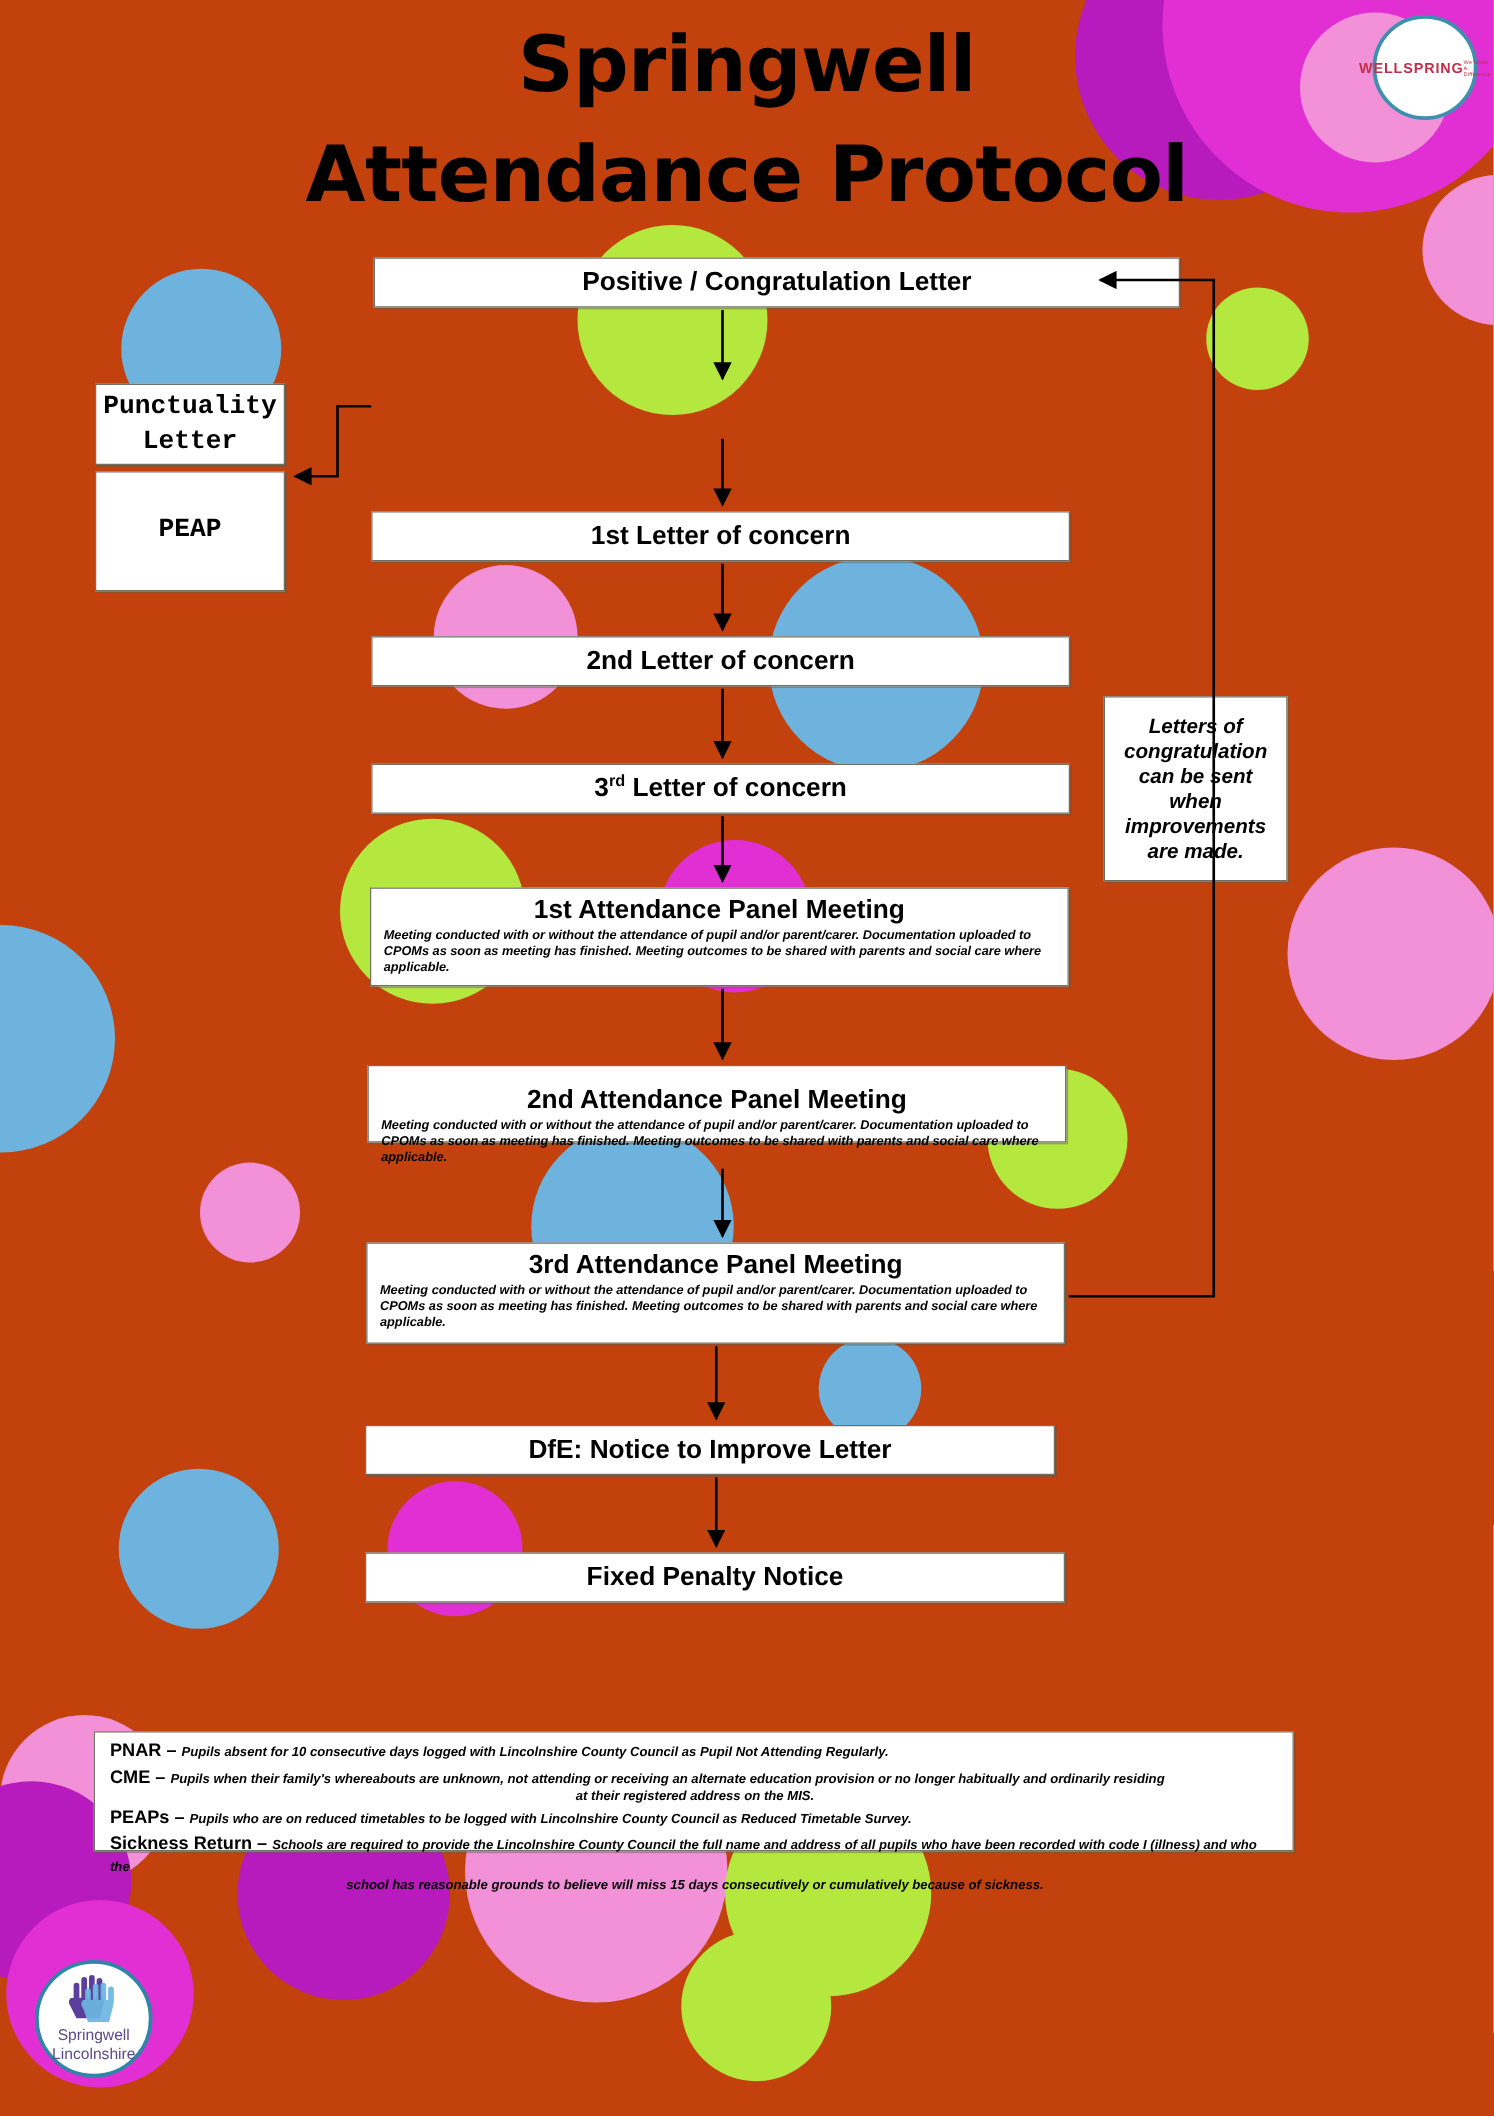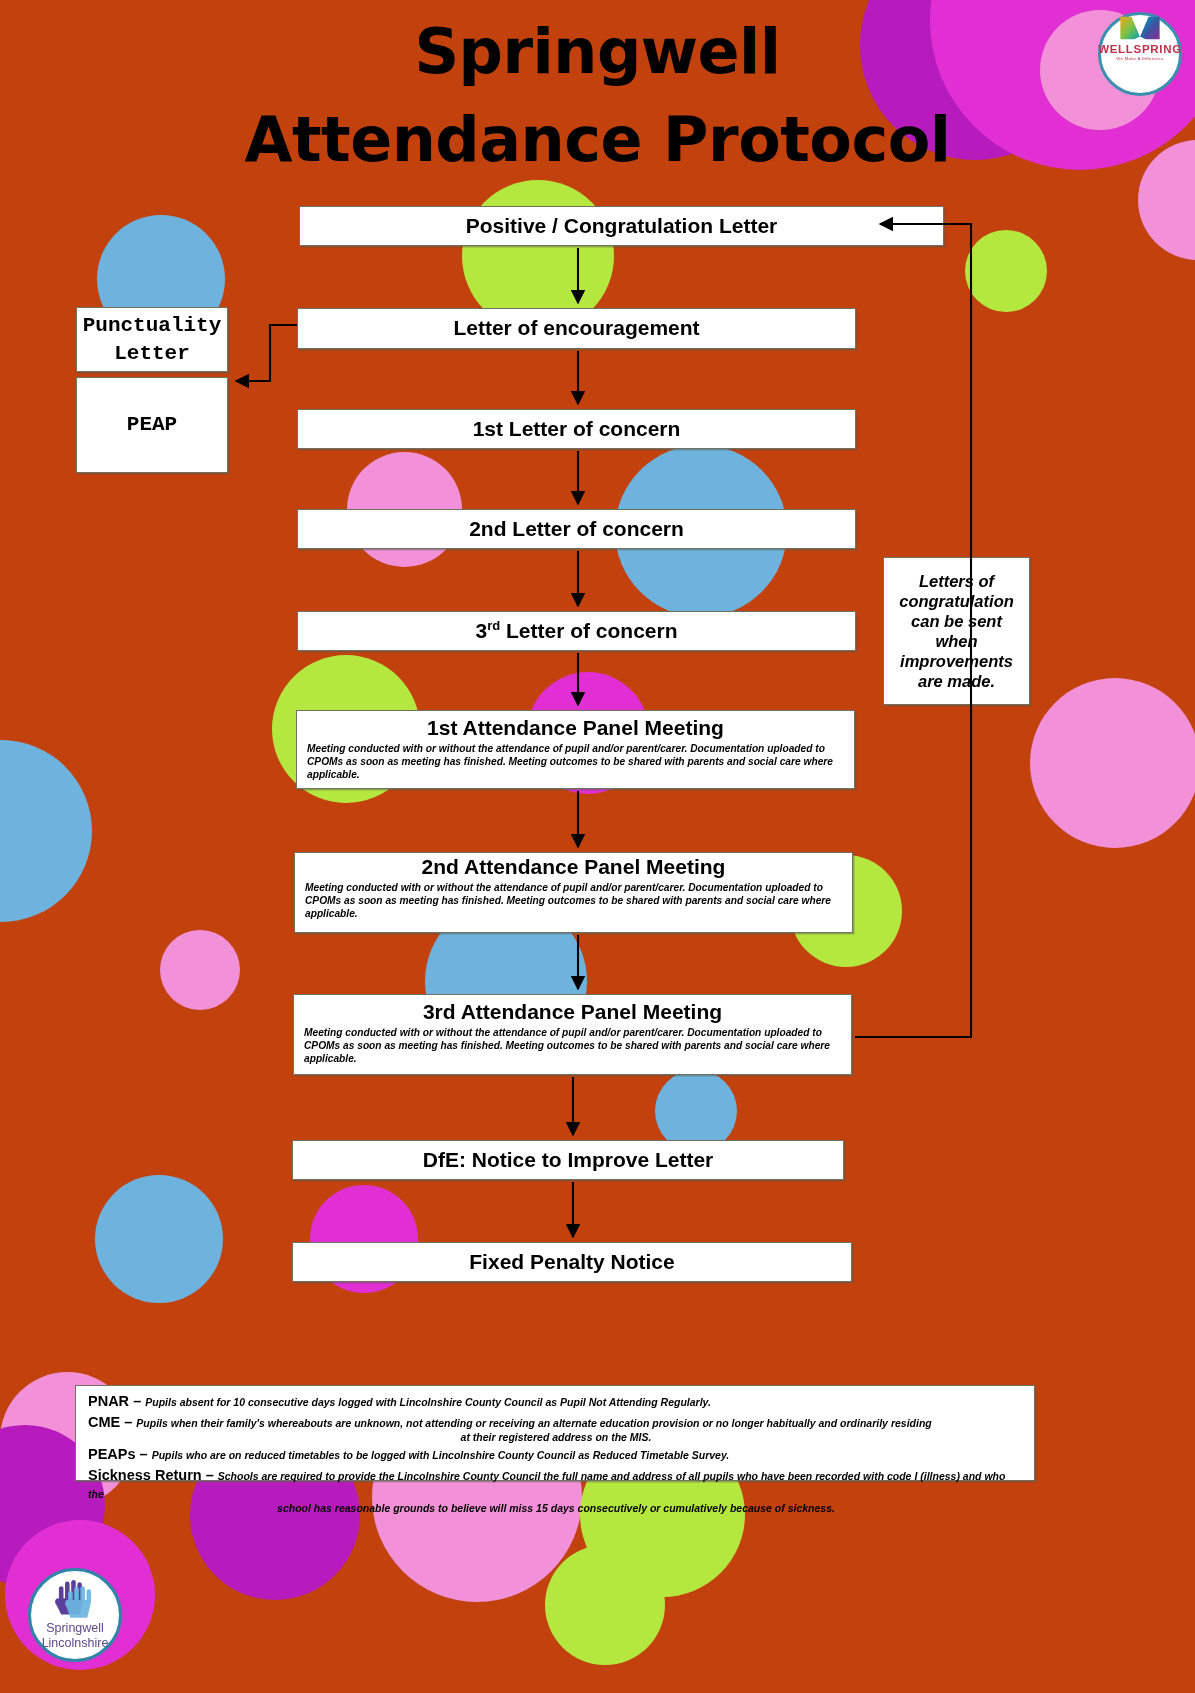--- a/index.html
+++ b/index.html
@@ -25,21 +25,21 @@
     font-size: 62px;
     line-height: 1.42;
     letter-spacing: -0.5px;
     color: #000;
   }
 
   .logo-wellspring {
     position: absolute; right: 13px; top: 12px;
     width: 84px; height: 84px; border-radius: 50%;
     background: #ffffff; border: 3px solid #3d8fb0;
-    display: flex; flex-direction: column; align-items: center; 
+    display: flex; align-items: center; justify-content: center;
     z-index: 8;
   }
   .ws-mark { width: 42px; height: 26px; }
   .ws-name { font-size: 11.5px; letter-spacing: 0.7px; color: #c0304a; font-weight: 600; margin-top: 2px;}
   .ws-tag { font-size: 4.4px; color: #c0304a; letter-spacing: .2px; margin-top: 1px;}
 
   .logo-springwell {
     position: absolute; left: 28px; top: 1568px;
     width: 94px; height: 94px; border-radius: 50%;
     background: #ffffff; border: 3px solid #2f85a8;
@@ -207,42 +207,39 @@
   </div>
 
   <div class="side-note" style="left:883px; top:557px; width:147px; height:148px;">
     <span>Letters of congratulation can be sent when improvements are made.</span>
   </div>
 
   <div class="box box-center" style="left:299px; top:206px; width:645px; height:40px;">
     <div class="box-title">Positive / Congratulation Letter</div>
   </div>
 
-  <div class="box box-center" style="left:297px; top:308px; width:559px; height:41px;">
-    <div class="box-title">Letter of encouragement</div>
-  </div>
 
   <div class="box box-center" style="left:297px; top:409px; width:559px; height:40px;">
     <div class="box-title">1st Letter of concern</div>
   </div>
 
   <div class="box box-center" style="left:297px; top:509px; width:559px; height:40px;">
     <div class="box-title">2nd Letter of concern</div>
   </div>
 
   <div class="box box-center" style="left:297px; top:611px; width:559px; height:40px;">
     <div class="box-title"><span>3</span><span class="sup">rd</span><span> Letter of concern</span></div>
   </div>
 
   <div class="box" style="left:296px; top:710px; width:559px; height:79px; padding-top:5px;">
     <div class="box-title">1st Attendance Panel Meeting</div>
     <div class="box-desc">Meeting conducted with or without the attendance of pupil and/or parent/carer. Documentation uploaded to CPOMs as soon as meeting has finished. Meeting outcomes to be shared with parents and social care where applicable.</div>
   </div>
 
-  <div class="box" style="left:294px; top:852px; width:559px; height:81px; padding-top:2px;">
+  <div class="box" style="left:294px; top:852px; width:559px; height:62px; padding-top:15px;">
     <div class="box-title">2nd Attendance Panel Meeting</div>
     <div class="box-desc">Meeting conducted with or without the attendance of pupil and/or parent/carer. Documentation uploaded to CPOMs as soon as meeting has finished. Meeting outcomes to be shared with parents and social care where applicable.</div>
   </div>
 
   <div class="box" style="left:293px; top:994px; width:559px; height:81px; padding-top:5px;">
     <div class="box-title">3rd Attendance Panel Meeting</div>
     <div class="box-desc">Meeting conducted with or without the attendance of pupil and/or parent/carer. Documentation uploaded to CPOMs as soon as meeting has finished. Meeting outcomes to be shared with parents and social care where applicable.</div>
   </div>
 
   <div class="box box-center" style="left:292px; top:1140px; width:552px; height:40px;">

